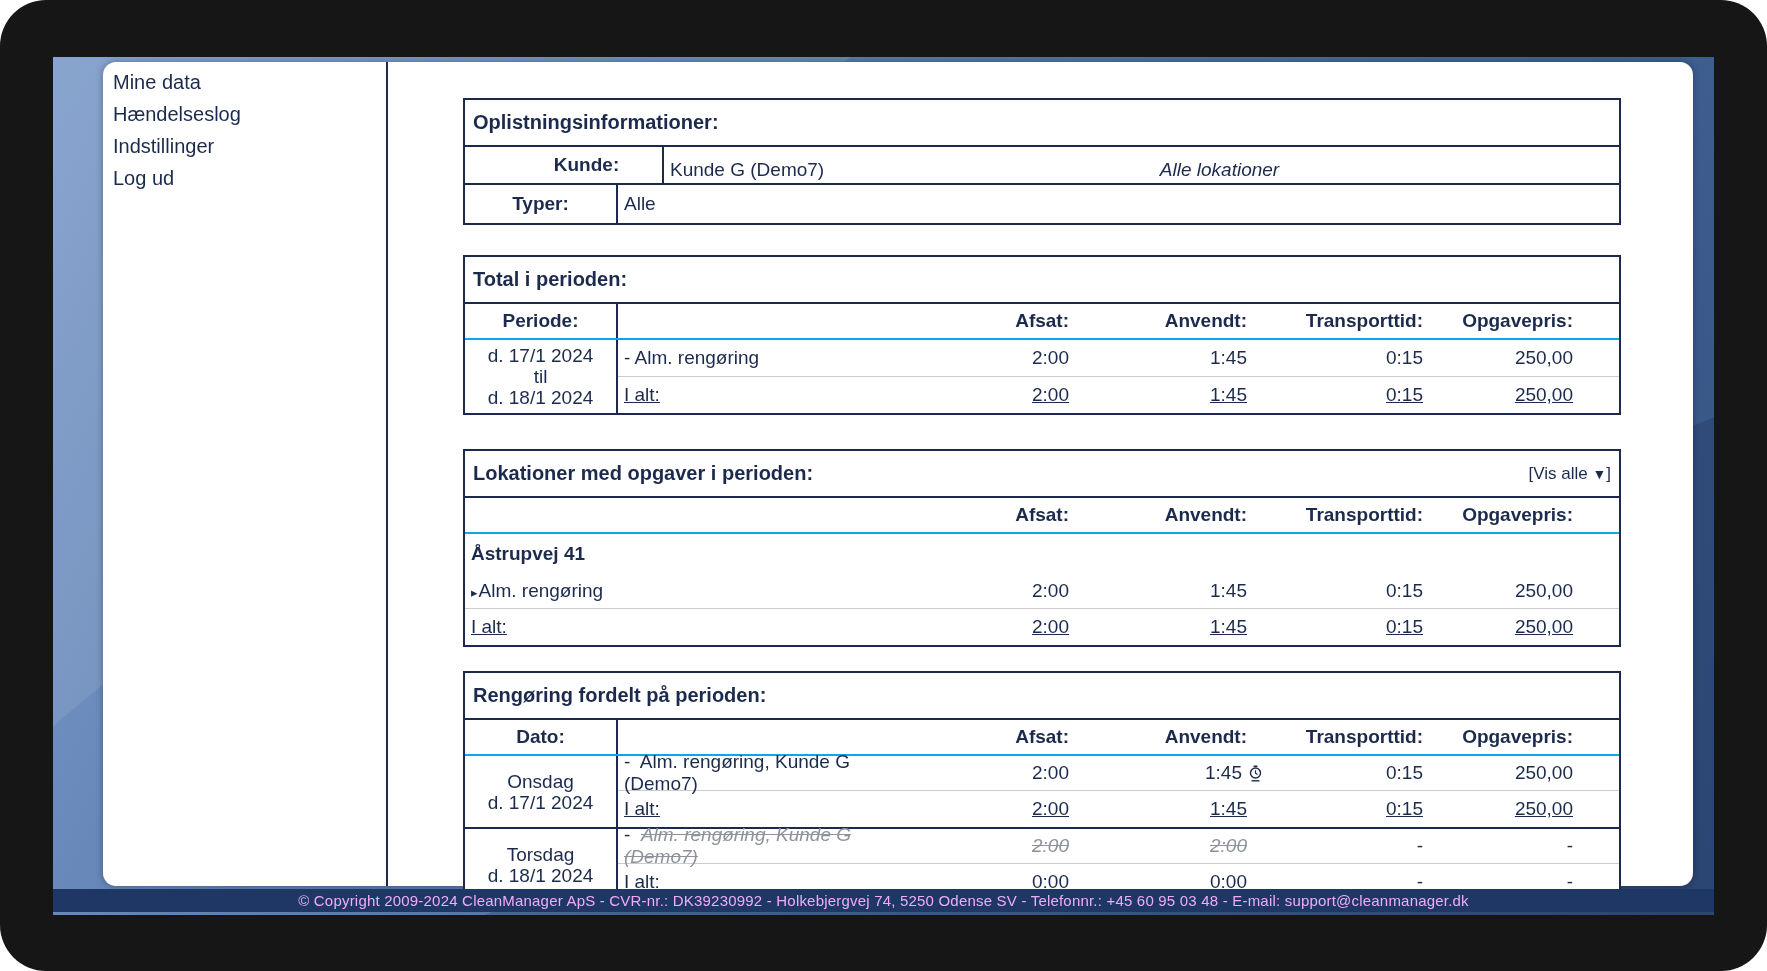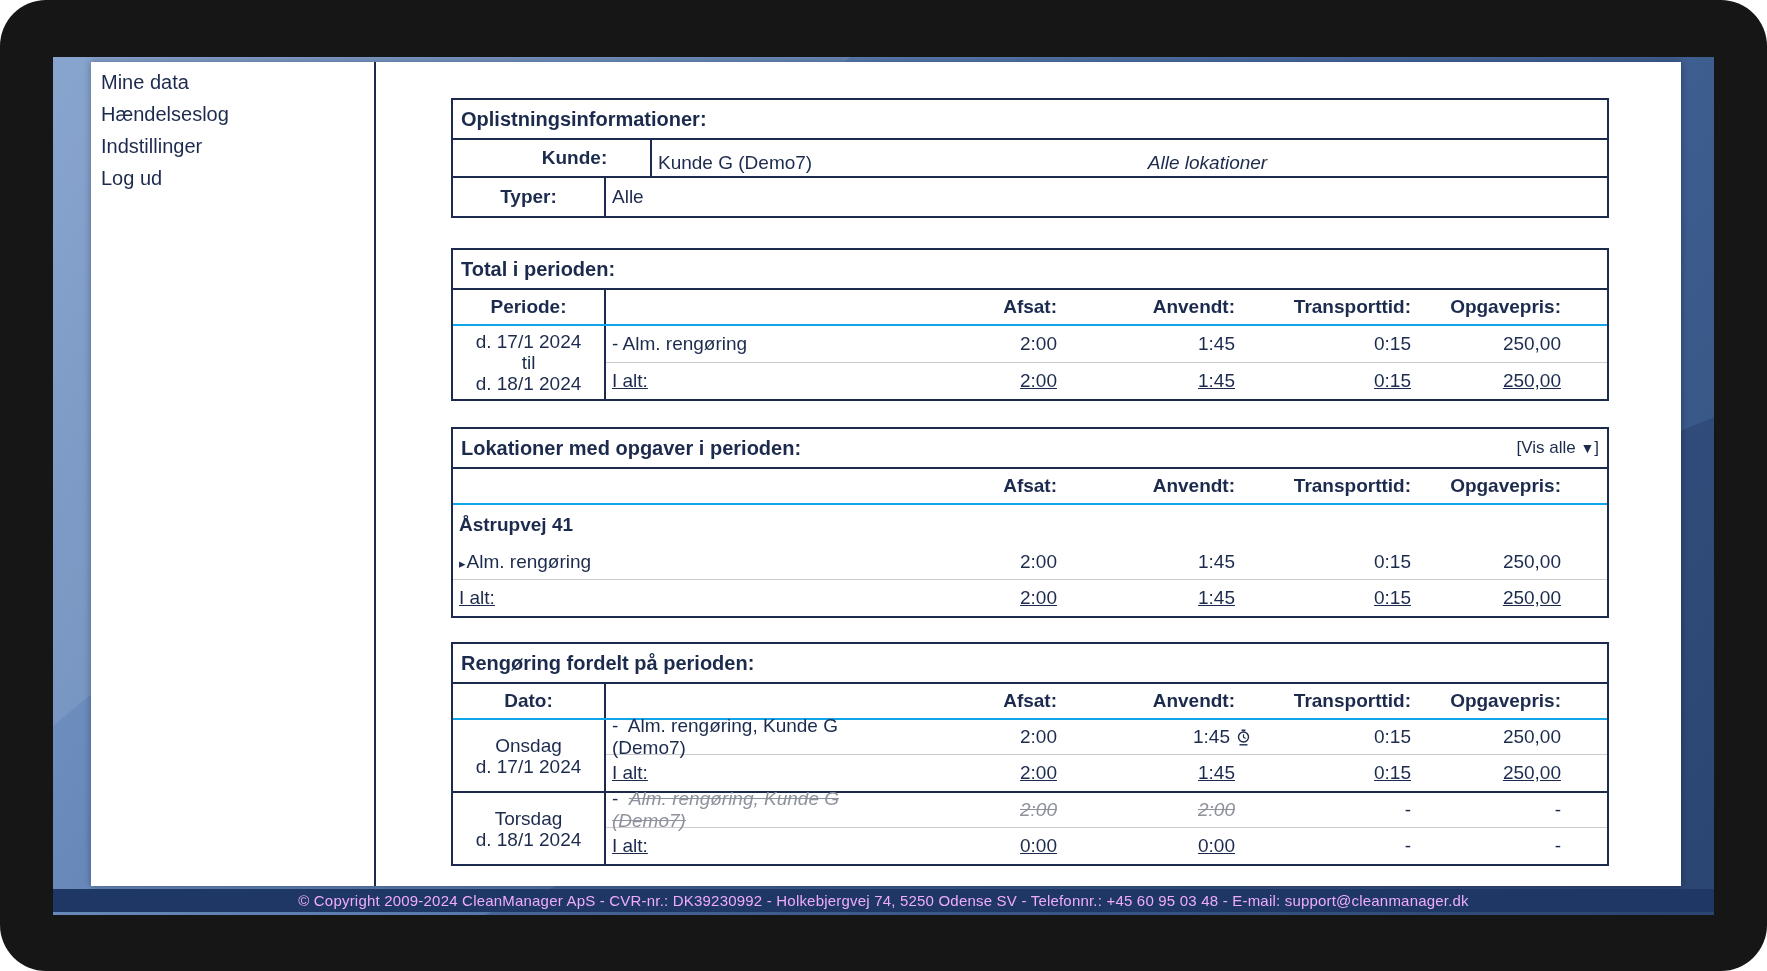--- a/index.html
+++ b/index.html
@@ -4,34 +4,34 @@
 <style>
   html,body{margin:0;padding:0;background:#ffffff;width:1767px;height:971px;overflow:hidden;
     font-family:"Liberation Sans", sans-serif;color:#1c2b4d;}
   .bezel{position:absolute;left:0;top:0;width:1767px;height:971px;background:#161616;border-radius:46px;}
   .screen{position:absolute;left:53px;top:57px;width:1661px;height:858px;overflow:hidden;
     background:linear-gradient(118deg,#7d9cca 0%,#5f81b3 30%,#47679c 62%,#32517f 100%);}
   .screen .shape1{position:absolute;inset:0;background:rgba(255,255,255,0.09);
     clip-path:polygon(0 0,48% 0,0 78%);}
   .screen .shape2{position:absolute;inset:0;background:rgba(5,15,45,0.16);
     clip-path:polygon(100% 42%,100% 100%,26% 100%);}
-  .window{position:absolute;left:38px;top:5px;width:1590px;height:824px;background:#ffffff;
-    box-shadow:0 0 7px rgba(0,10,30,.35);}
+  .window{position:absolute;left:50px;top:5px;width:1590px;height:824px;background:#ffffff;
+    box-shadow:0 0 7px rgba(0,10,30,.35);border-radius:13px;}
   .footerbar{position:absolute;left:0;top:832px;width:100%;height:23px;background:#1e3765;
     display:flex;align-items:center;justify-content:center;}
   .footerbar span{color:#f0abfc;font-size:15px;letter-spacing:.2px;}
   
   .menu{position:absolute;left:8px;top:4px;width:270px;}
   .menu-item{font-size:20px;line-height:32px;color:#1c2b4d;cursor:pointer;padding-left:2px;}
   .vdivider{position:absolute;left:283px;top:0;width:2px;height:100%;background:#1c2b4d;}
   
   .content{position:absolute;left:360px;top:36px;width:1158px;}
   .tbl{border:2px solid #1c2b4d;background:#fff;box-sizing:border-box;}
   .tbl-title{display:flex;justify-content:space-between;align-items:center;font-size:20px;font-weight:bold;
-    padding:0 8px;height:40px;border-bottom:2px solid #1c2b4d;box-sizing:border-box;}
+    padding:0 8px;height:47px;border-bottom:2px solid #1c2b4d;box-sizing:border-box;}
   .hdr,.row{display:flex;align-items:center;font-size:19px;box-sizing:border-box;}
   .hdr{font-weight:bold;height:36px;border-bottom:2px solid #0ea5e9;}
   .c-label{width:153px;flex:none;text-align:center;border-right:2px solid #1c2b4d;align-self:stretch;
     display:flex;align-items:center;justify-content:center;box-sizing:border-box;}
   .c-desc{flex:1;padding-left:6px;min-width:0;}
   .c-num{width:180px;flex:none;text-align:right;padding-right:20px;box-sizing:border-box;}
   .c-num.n2{width:178px;}
   .c-num.n3{width:176px;}
   .c-num.n4{width:176px;padding-right:46px;}
   .rowgroup{display:flex;align-items:stretch;}
@@ -82,21 +82,21 @@
               <span class="c-desc">Kunde G (Demo7)</span>
               <span class="info-extra">Alle lokationer</span>
             </div>
           </div>
           <div class="row" style="height:38px;">
             <div class="c-label bold">Typer:</div>
             <div class="c-desc">Alle</div>
           </div>
         </div>
 
-        <div class="tbl" style="margin-bottom:26px;">
+        <div class="tbl" style="margin-bottom:34px;">
           <div class="tbl-title">
             <span>Total i perioden:</span>
           </div>
           <div class="hdr">
             <div class="c-label">Periode:</div>
             <div class="c-desc"></div>
             <div class="c-num">Afsat:</div>
             <div class="c-num n2">Anvendt:</div>
             <div class="c-num n3">Transporttid:</div>
             <div class="c-num n4">Opgavepris:</div>

